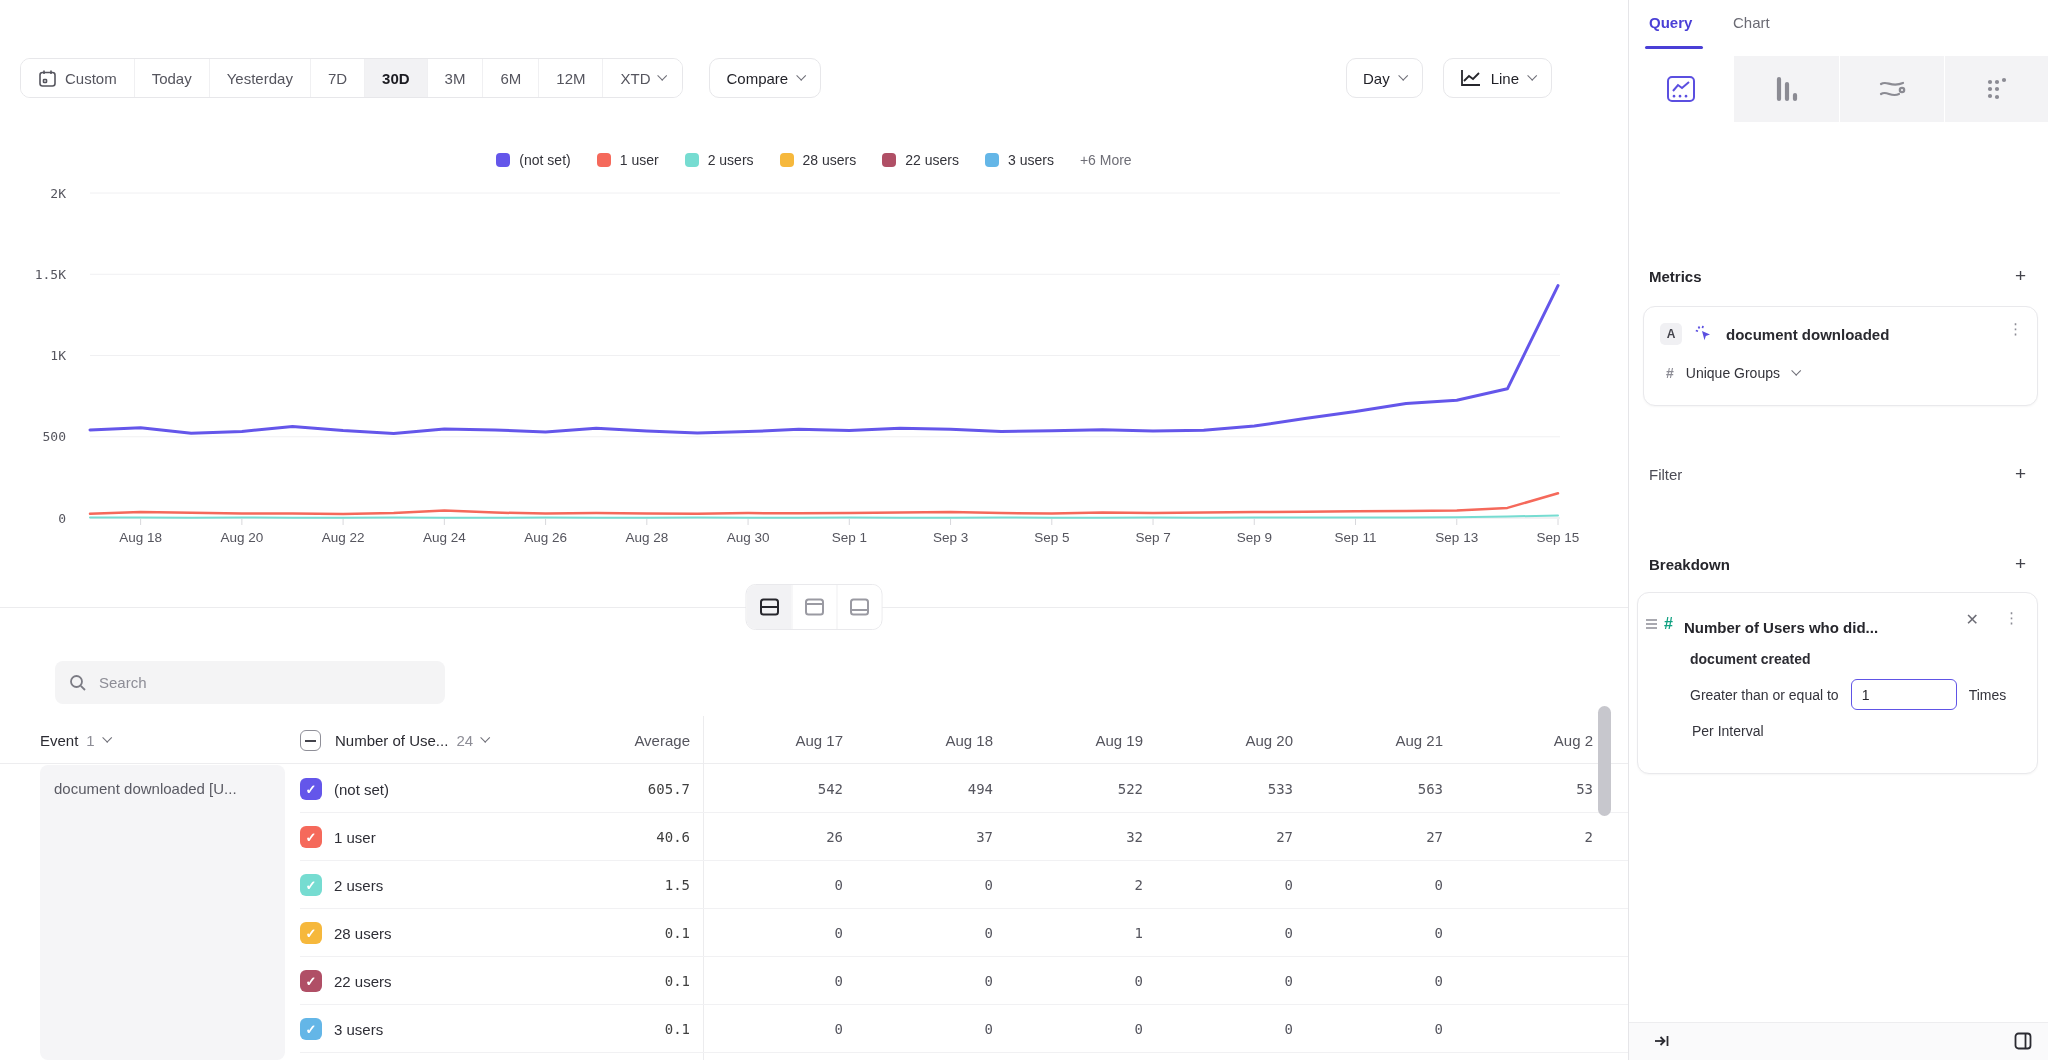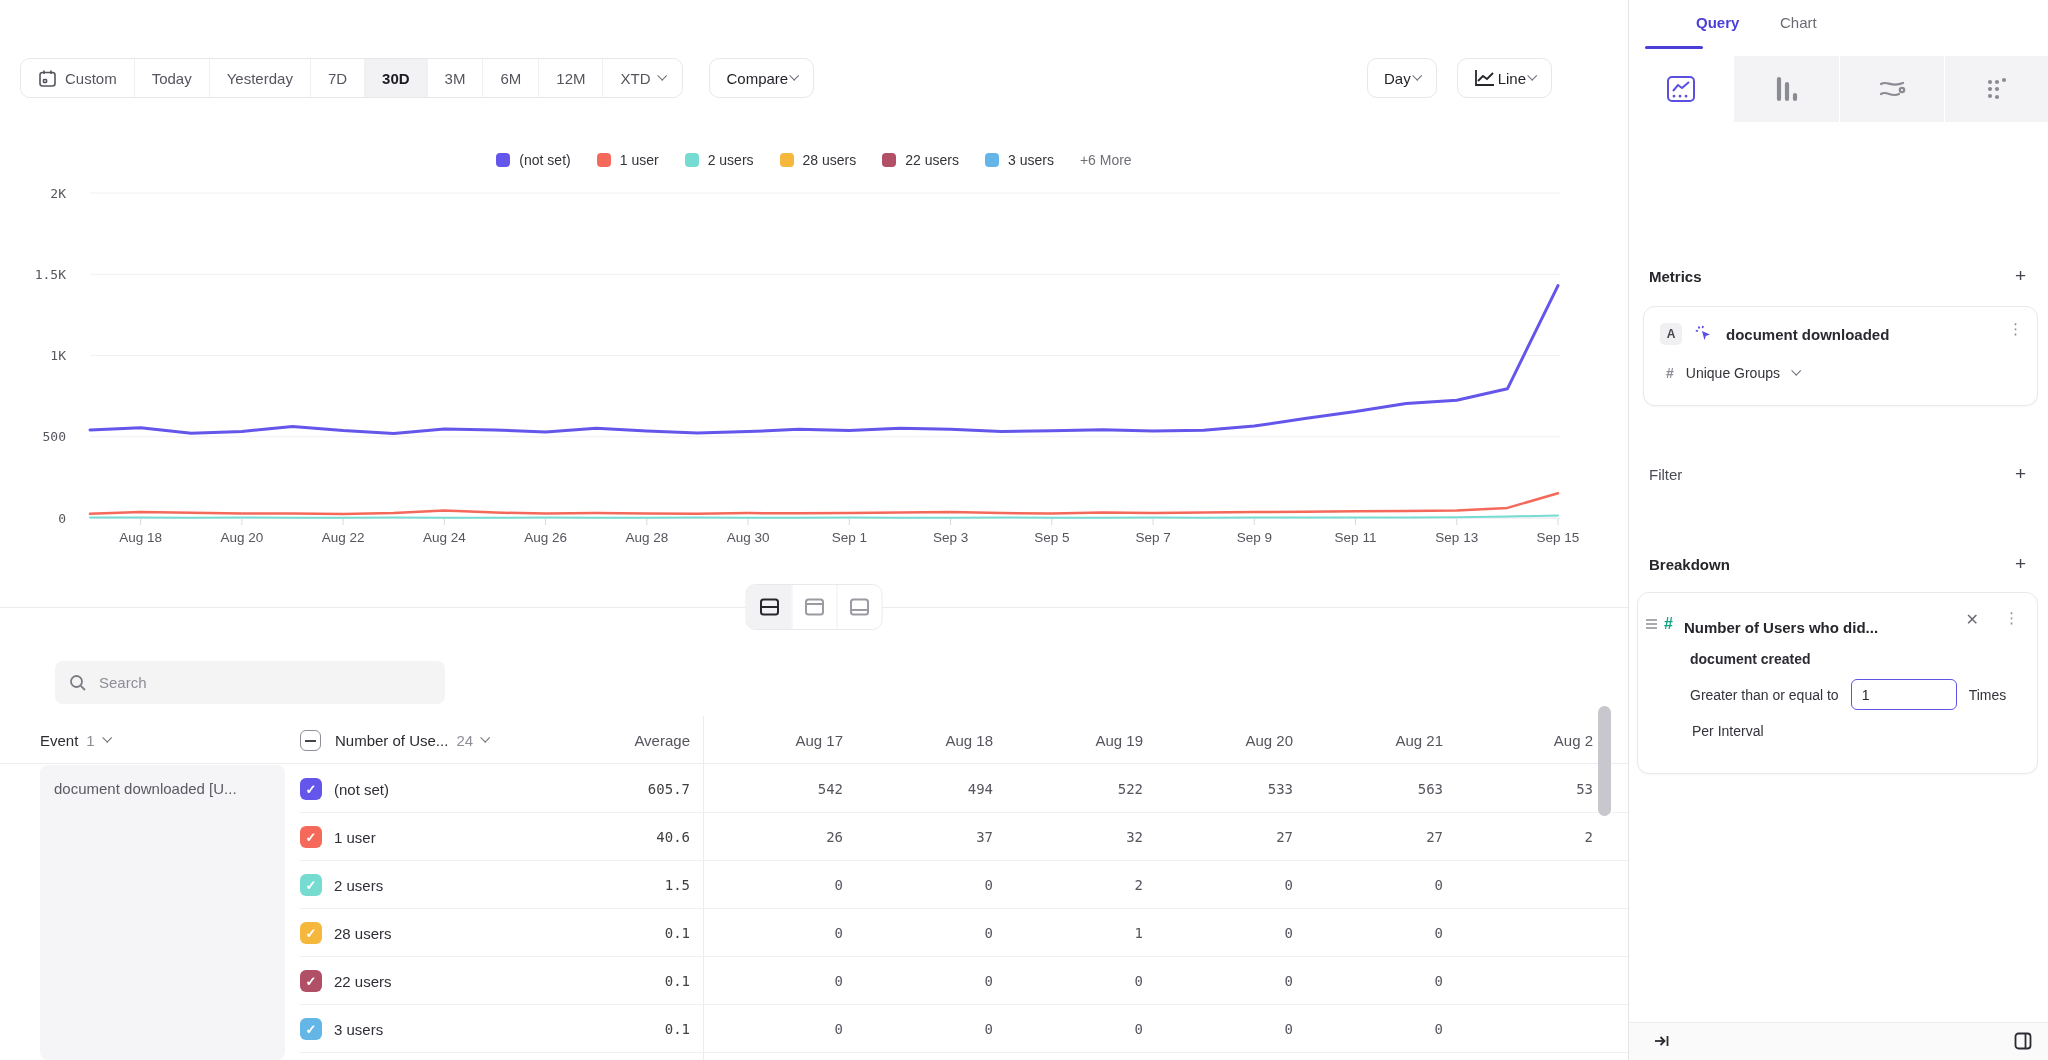--- a/index.html
+++ b/index.html
@@ -10,21 +10,21 @@
 
   
   .main { position:absolute; left:0; top:0; width:1628px; height:1060px; }
 
   .toolbar { position:absolute; left:20px; top:58px; width:1588px; height:40px; display:flex; align-items:flex-start; }
   .range-group { display:inline-flex; border:1px solid #E7E7EA; border-radius:10px; overflow:hidden; height:40px; background:#fff; }
   .rbtn { display:flex; align-items:center; gap:8px; padding:0 17px; background:#fff; border:none; border-left:1px solid #F0F0F2;
           font:15px "Liberation Sans",sans-serif; color:#55555E; cursor:pointer; }
   .rbtn:first-child { border-left:none; }
   .rbtn.active { background:#F2F2F4; color:#1b1b21; font-weight:bold; }
-  .tbtn { display:flex; align-items:center; gap:2px; height:40px; padding:0 16px; background:#fff;
+  .tbtn { display:flex; align-items:center; gap:9px; height:40px; padding:0 16px; background:#fff;
           border:1px solid #E7E7EA; border-radius:10px; font:15px "Liberation Sans",sans-serif; color:#1f1f26; cursor:pointer; }
   .tbtn.compare { margin-left:26px; }
   .toolbar-right { margin-left:auto; margin-right:56px; display:flex; gap:20px; }
   .chev { width:7px; height:7px; border-right:1.6px solid #6d6d76; border-bottom:1.6px solid #6d6d76;
           transform:rotate(45deg) translateY(-1px); display:inline-block; margin-top:-4px; }
   .icon-cal svg, .icon-linechart svg { display:block; }
 
   .legend { position:absolute; left:0; top:152px; width:1628px; display:flex; justify-content:center; align-items:center; gap:26px; }
   .litem { display:flex; align-items:center; gap:9px; cursor:pointer; }
   .lsw { width:14px; height:14px; border-radius:4px; display:inline-block; }
@@ -67,21 +67,21 @@
   .rlabel { position:absolute; left:334px; top:0; height:48px; display:flex; align-items:center; font-size:15px; color:#2e2e36; }
   .ravg { position:absolute; left:560px; top:0; width:130px; height:48px; display:flex; align-items:center; justify-content:flex-end;
           font-size:14px; color:#404040; }
   .rval { position:absolute; top:0; width:150px; height:48px; display:flex; align-items:center; justify-content:flex-end;
           padding-right:10px; font-size:14px; color:#55555E; }
   .tscrollbar { position:absolute; left:1598px; top:706px; width:13px; height:110px; border-radius:7px; background:#C7C7CD; cursor:pointer; }
 
   
   .sidebar { position:absolute; left:1628px; top:0; width:420px; height:1060px; background:#fff; border-left:1px solid #E5E5E8; }
   .sb-tabs { position:relative; height:56px; }
-  .sb-tab { position:absolute; top:14px; font-size:15px; cursor:pointer;margin-left:47px; }
+  .sb-tab { position:absolute; top:14px; font-size:15px; cursor:pointer; }
   .sb-tab.query { left:20px; color:#4A3FD6; font-weight:bold; }
   .sb-tab.chart { left:104px; color:#6b6b74; }
   .sb-underline { position:absolute; left:16px; top:46px; width:58px; height:3px; border-radius:2px; background:#4A3FD6; }
   .charttype-row { position:absolute; left:0; top:56px; width:420px; height:66px; display:flex; }
   .ctcell { flex:1; display:flex; align-items:center; justify-content:center; background:#F3F3F5; border-left:1px solid #fff; cursor:pointer; color:#8b8b93; }
   .ctcell:first-child { border-left:none; }
   .ctcell.active { background:#fff; color:#5B4FE0; }
   .entity-toggle { position:absolute; left:20px; top:160px; width:394px; height:36px; background:#F2F2F4; border-radius:8px; display:flex; padding:3px; }
   .eseg { flex:1; display:flex; align-items:center; justify-content:center; gap:9px; font-size:15px; color:#55555E; border-radius:6px; cursor:pointer; }
   .eseg.selected { background:#fff; color:#1f1f26; box-shadow:0 1px 3px rgba(0,0,0,.12); }

